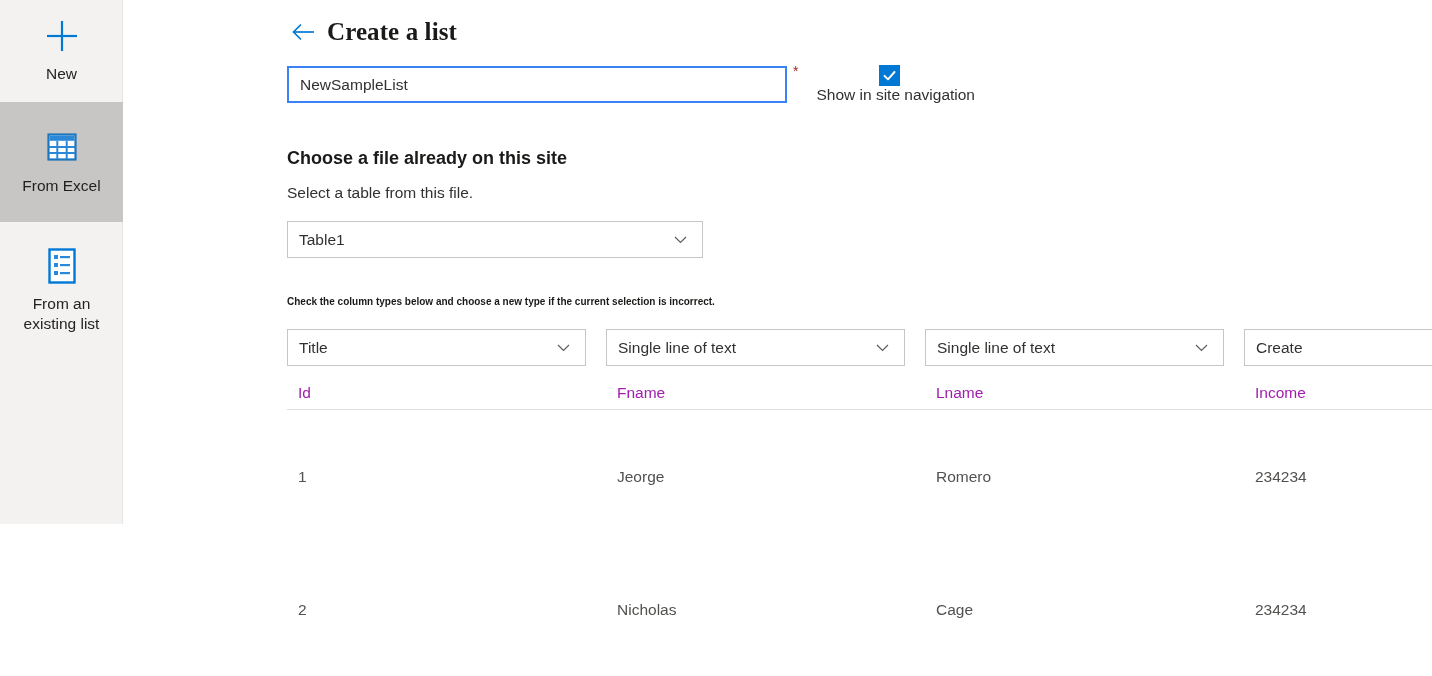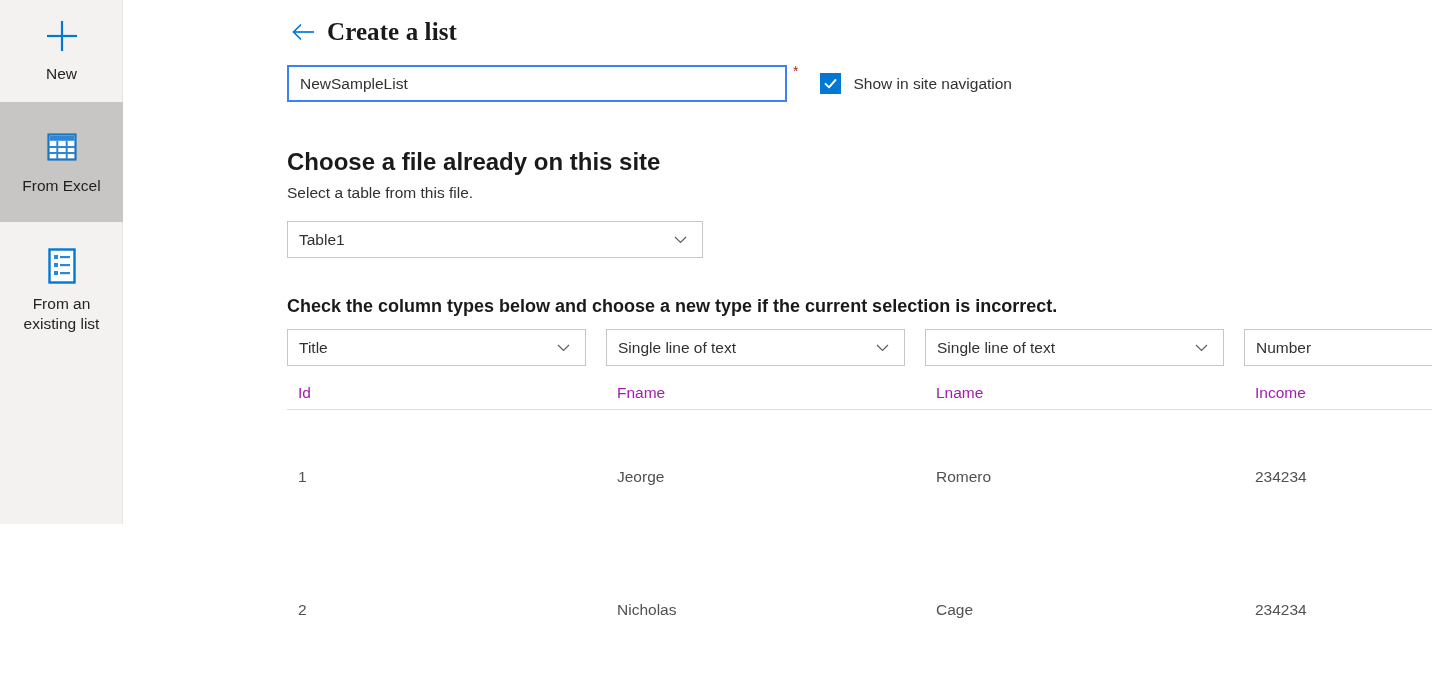--- a/index.html
+++ b/index.html
@@ -124,22 +124,23 @@
     color: #a4262c;
     font-size: 14px;
     line-height: 10px;
     margin-left: 6px;
     align-self: flex-start;
     margin-top: 1px;
   }
   .check-group {
     display: flex;
     align-items: center;
-    margin-left: 22px;
+    margin-left: 6px;
     cursor: pointer;
+    flex-direction: column;
   }
   .checkbox {
     width: 21px;
     height: 21px;
     background: #0078d4;
     border: 1px solid #0078d4;
     display: flex;
     align-items: center;
     justify-content: center;
     flex: 0 0 21px;
@@ -149,21 +150,21 @@
     font-size: 15.5px;
     color: #323130;
     white-space: nowrap;
   }
 
   
   .section-title {
     position: absolute;
     left: 164px;
     top: 148px;
-    font-size: 24px;
+    font-size: 18px;
     font-weight: 600;
     color: #1b1a19;
     white-space: nowrap;
   }
   .section-sub {
     position: absolute;
     left: 164px;
     top: 184px;
     font-size: 15.5px;
     color: #323130;
@@ -199,21 +200,21 @@
     position: absolute;
     left: 164px;
     top: 221px;
     width: 416px;
   }
 
   .instruction {
     position: absolute;
     left: 164px;
     top: 296px;
-    font-size: 18px;
+    font-size: 10px;
     font-weight: 600;
     color: #1b1a19;
     white-space: nowrap;
   }
 
   
   .col-types {
     position: absolute;
     left: 164px;
     top: 329px;
@@ -380,21 +381,21 @@
       </div>
       <div class="dropdown">
         <span class="dd-value">Single line of text</span>
         <span class="dd-chev">
           <svg width="17" height="17" viewBox="0 0 17 17">
               <polyline points="3,6 8.5,11.5 14,6" fill="none" stroke="#605e5c" stroke-width="1.2"></polyline>
             </svg>
         </span>
       </div>
       <div class="dropdown">
-        <span class="dd-value">Number</span>
+        <span class="dd-value">Create</span>
 
       </div>
     </div>
 
     <div class="col-headers">
       <div class="col-head">Id</div>
       <div class="col-head">Fname</div>
       <div class="col-head">Lname</div>
       <div class="col-head">Income</div>
     </div>

